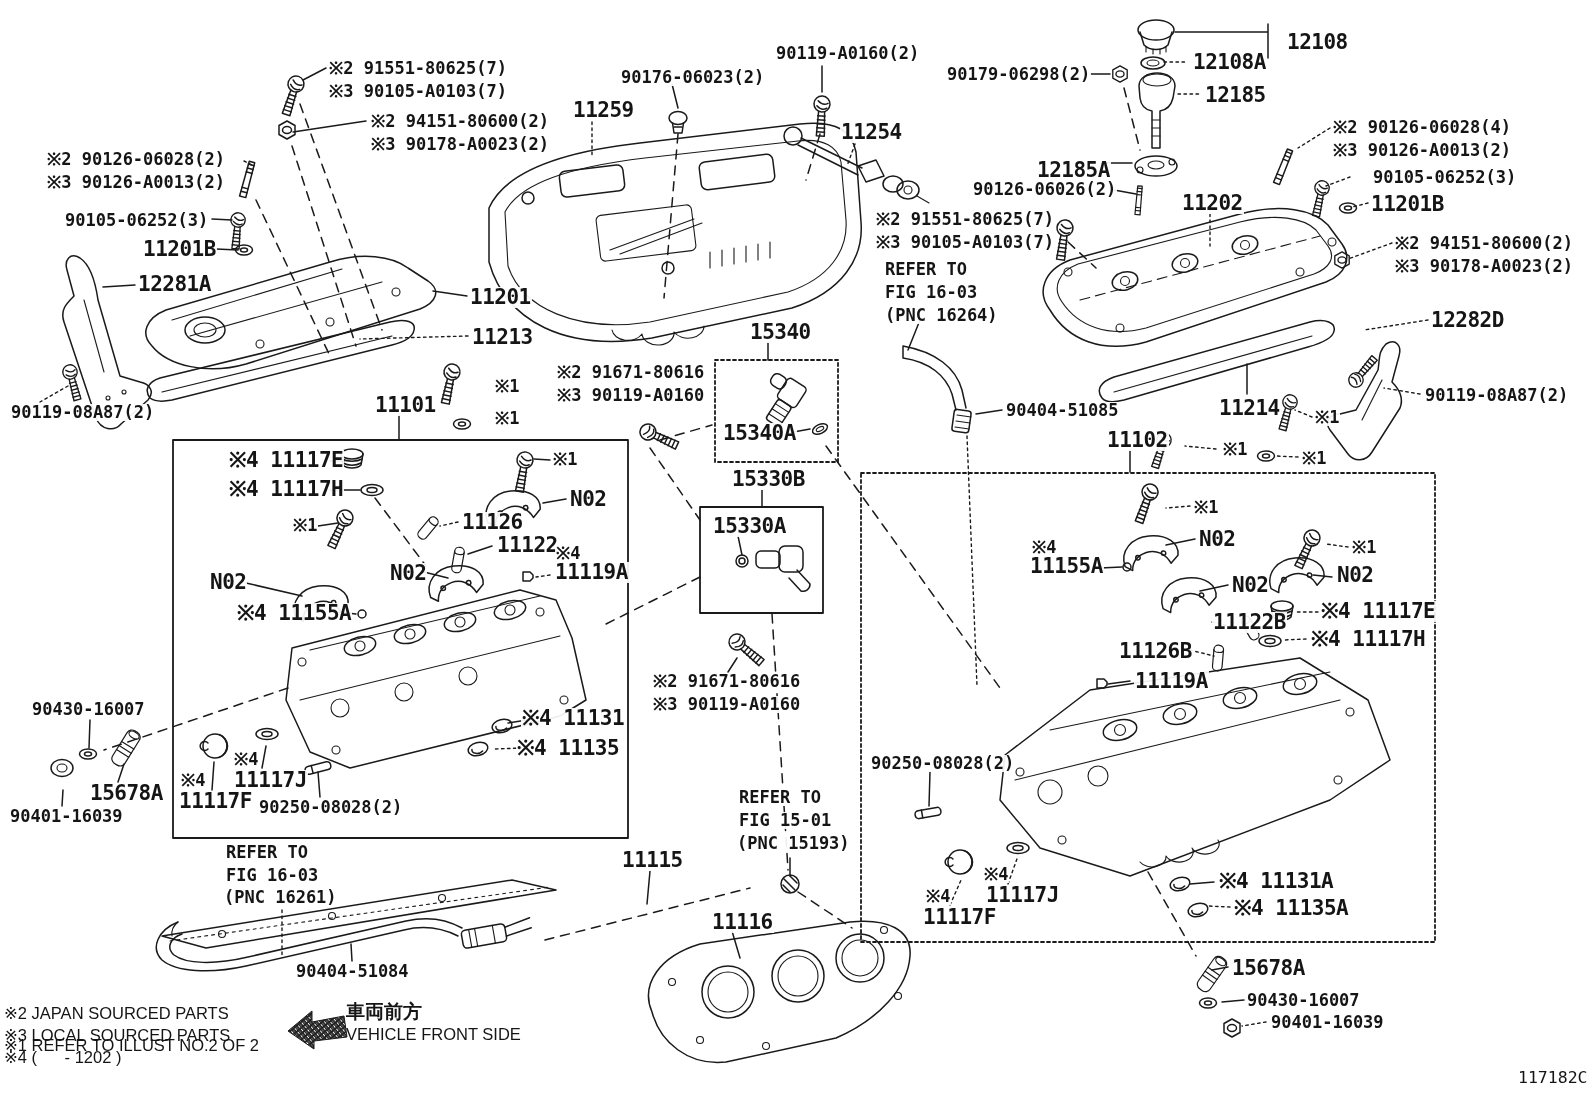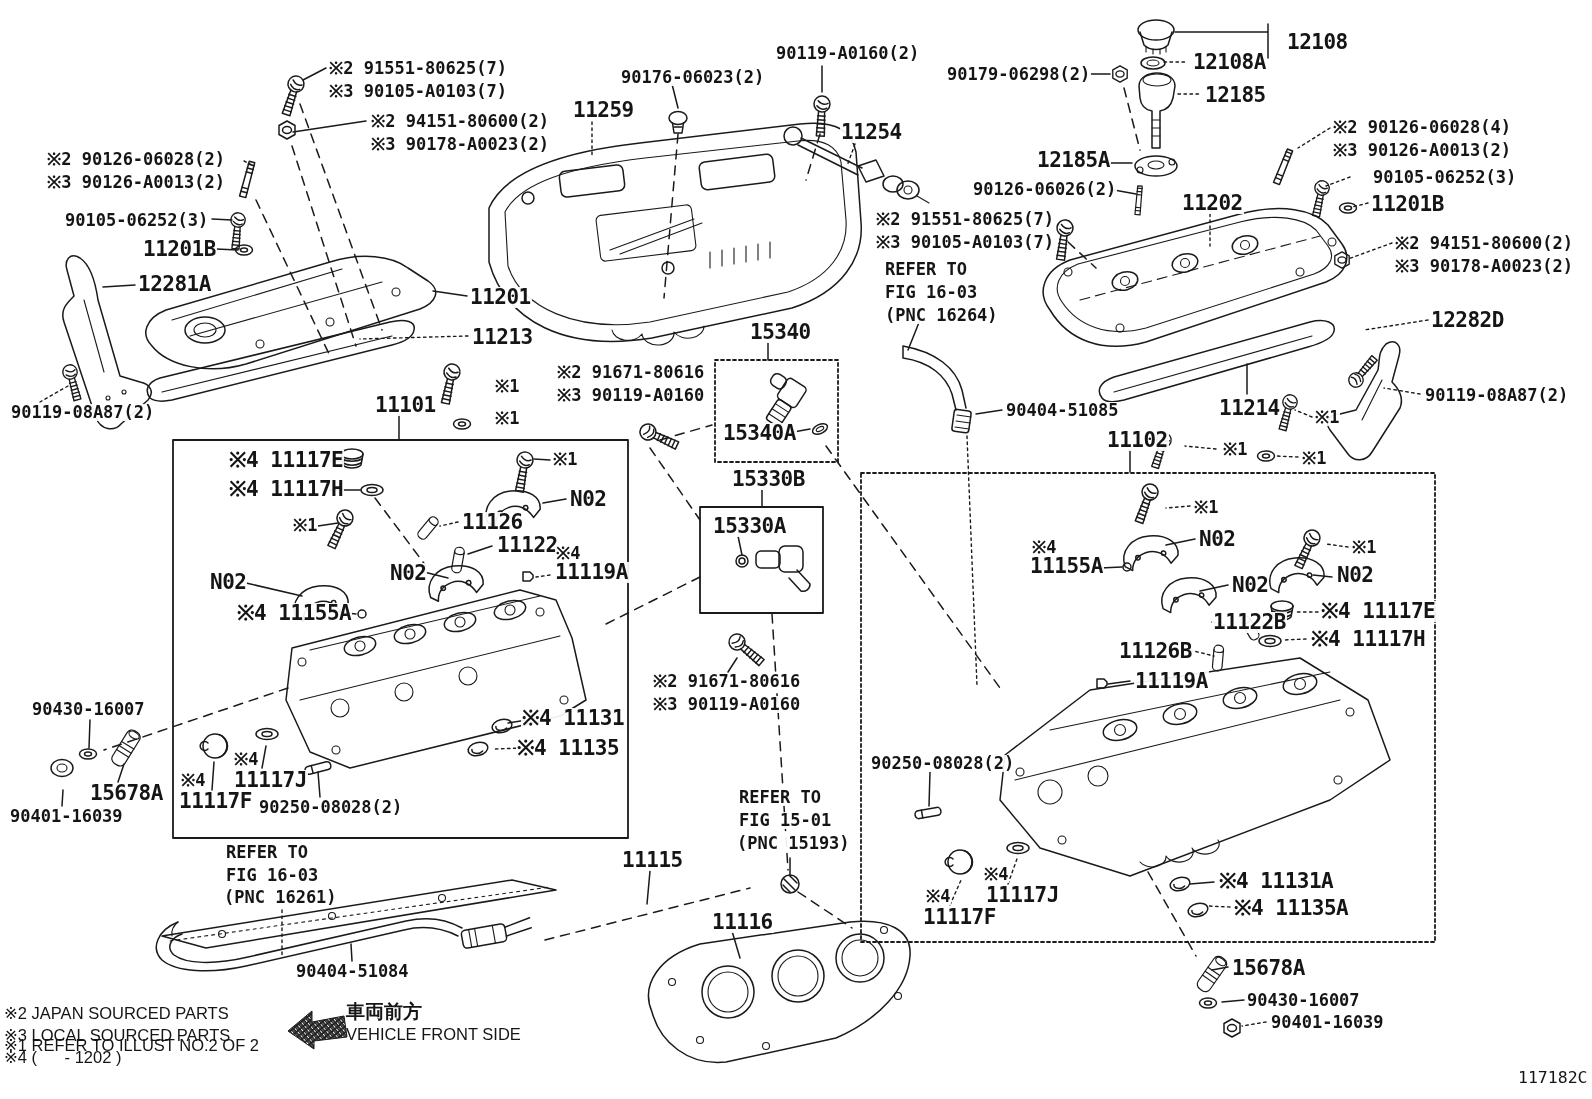--- a/index.html
+++ b/index.html
@@ -479,21 +479,21 @@
       <div class="lbl lg" style="left: 556px; top: 364px;">※2 91671-80616</div>
       <div class="lbl lg" style="left: 556px; top: 387px;">※3 90119-A0160</div>
       <div class="lbl xl" style="left: 749px; top: 322px;">15340</div>
       <div class="lbl xl" style="left: 722px; top: 423px; text-align: right;">15340A</div>
       <div class="lbl xl" style="left: 731px; top: 469px; text-align: center;">15330B</div>
       <div class="lbl xl" style="left: 712px; top: 516px;">15330A</div>
       <div class="lbl lg" style="left: 946px; top: 66px;">90179-06298(2)</div>
       <div class="lbl xl" style="left: 1192px; top: 52px;">12108A</div>
       <div class="lbl xl" style="left: 1286px; top: 32px;">12108</div>
       <div class="lbl xl" style="left: 1204px; top: 85px;">12185</div>
-      <div class="lbl xl" style="left: 1036px; top: 150px;">12185A</div>
+      <div class="lbl xl" style="left: 1036px; top: 160px;">12185A</div>
       <div class="lbl lg" style="left: 972px; top: 181px;">90126-06026(2)</div>
       <div class="lbl xl" style="left: 1181px; top: 193px;">11202</div>
       <div class="lbl lg" style="left: 1332px; top: 119px;">※2 90126-06028(4)</div>
       <div class="lbl lg" style="left: 1332px; top: 142px;">※3 90126-A0013(2)</div>
       <div class="lbl lg" style="left: 1372px; top: 169px;">90105-06252(3)</div>
       <div class="lbl xl" style="left: 1370px; top: 194px;">11201B</div>
       <div class="lbl lg" style="left: 1394px; top: 235px;">※2 94151-80600(2)</div>
       <div class="lbl lg" style="left: 1394px; top: 258px;">※3 90178-A0023(2)</div>
       <div class="lbl xl" style="left: 1430px; top: 310px;">12282D</div>
       <div class="lbl lg" style="left: 1424px; top: 387px;">90119-08A87(2)</div>

